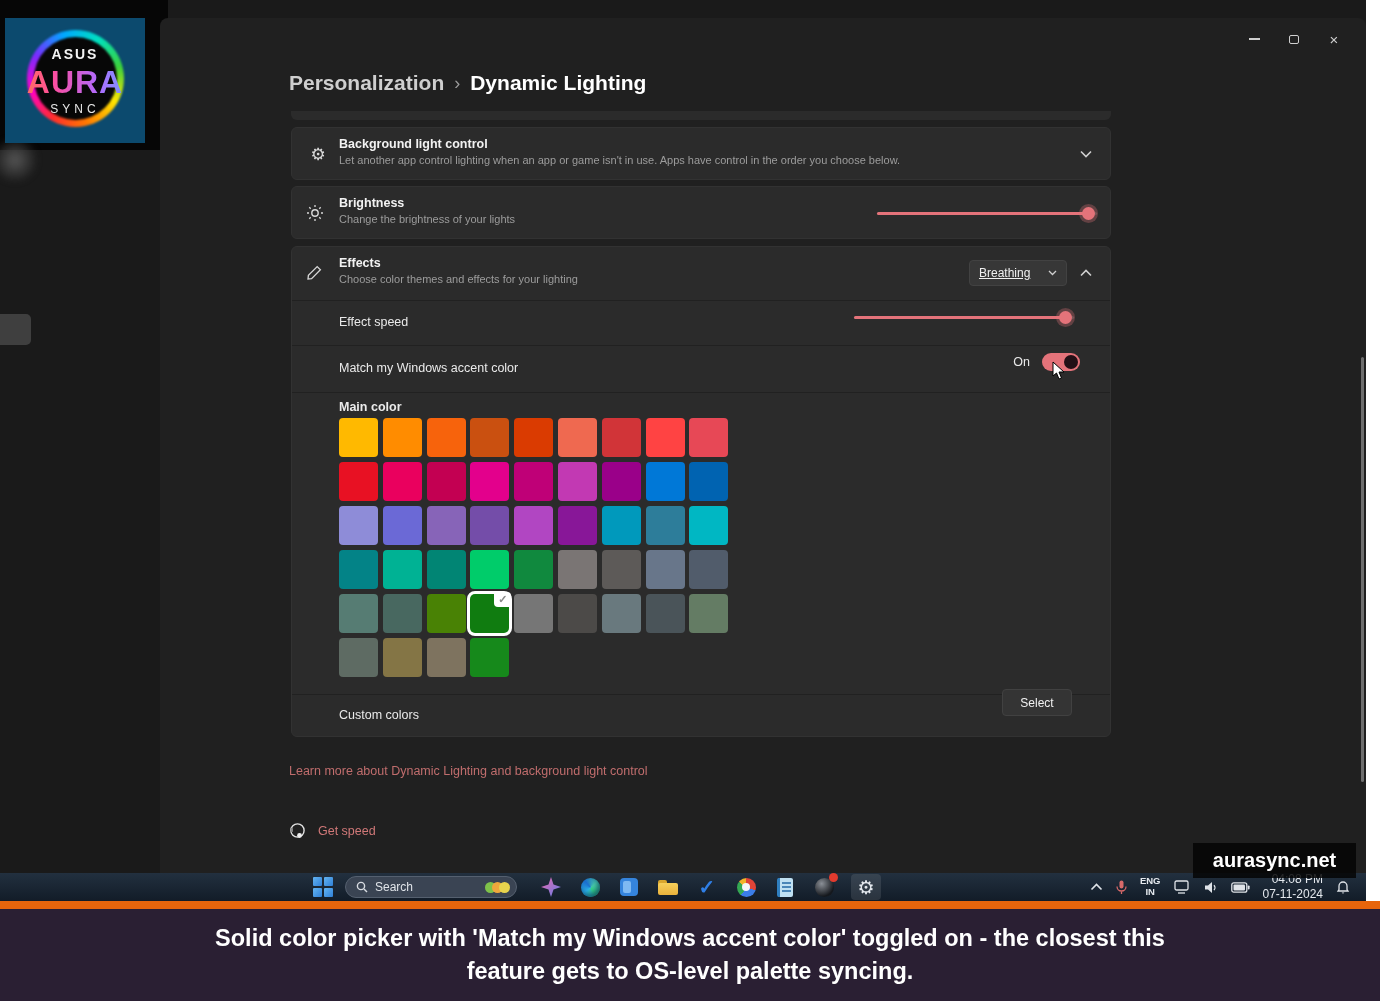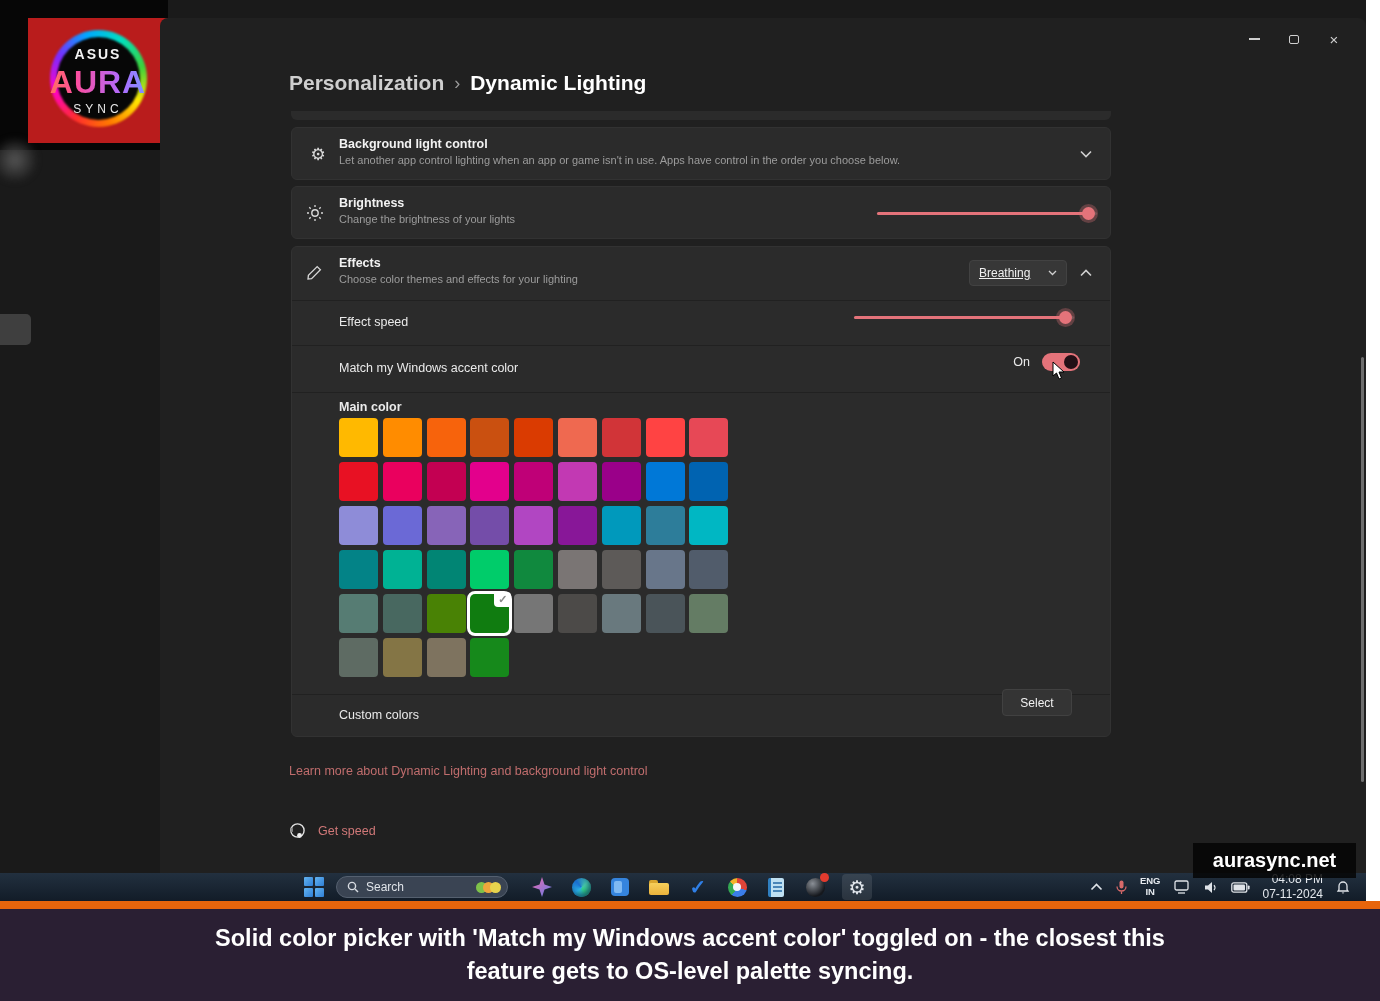--- a/index.html
+++ b/index.html
@@ -9,21 +9,21 @@
   
   .frame { position:absolute; left:0; top:0; width:1366px; height:901px; background:#1a1a1a; overflow:hidden; }
   .corner-black { position:absolute; left:0; top:0; width:168px; height:150px; background:#060606; }
 
   
   .artifact-blob { position:absolute; left:-10px; top:138px; width:50px; height:44px;
     background:radial-gradient(circle, #555 0%, rgba(60,60,60,0) 70%); filter:blur(3px); }
   .artifact-rect { position:absolute; left:0; top:314px; width:31px; height:31px; background:#3f3f3f; border-radius:0 5px 5px 0; }
 
   
-  .logo { position:absolute; left:28px; top:18px; width:140px; height:125px; background:#b91c1c; }
+  .logo { position:absolute; left:5px; top:18px; width:140px; height:125px; background:#0c4a6e; }
   .logo-ring { position:absolute; left:22px; top:12px; width:97px; height:97px; border-radius:50%;
     background:conic-gradient(from 210deg,#ff2d2d,#ff00c8,#7a2bff,#00a8ff,#00e0c0,#3bd23b,#ffe600,#ff7a00,#ff2d2d);
     filter:blur(1px); }
   .logo-ring-inner { position:absolute; left:7px; top:7px; width:83px; height:83px; border-radius:50%; background:#070707; }
   .logo-text { position:absolute; left:0; top:28px; width:140px; text-align:center; }
   .logo-brand { color:#f3f3f3; font-weight:bold; font-size:14px; letter-spacing:2px; }
   .logo-title { margin-top:2px; font-size:32px; font-weight:bold; letter-spacing:1px;
     background:linear-gradient(90deg,#ff8c2d,#ff4d9b,#b06bff,#4db8ff); -webkit-background-clip:text; background-clip:text; color:transparent; }
   .logo-sub { margin-top:1px; color:#e8e8e8; font-size:12px; letter-spacing:4px; }
 
@@ -87,21 +87,21 @@
   .scrollbar { position:absolute; left:1361px; top:357px; width:3px; height:425px; background:#6e6e6e; border-radius:2px; }
 
   
   .watermark { position:absolute; left:1193px; top:843px; width:163px; height:35px; background:rgba(5,5,5,0.85);
     display:flex; align-items:center; justify-content:center; z-index:50; }
   .watermark span { color:#fff; font-weight:bold; font-size:20px; }
 
   
   .taskbar { position:absolute; left:0; top:873px; width:1366px; height:28px;
     background:linear-gradient(#22303f,#121c28); display:flex; align-items:center; z-index:40; }
-  .tb-left { position:absolute; left:304px; display:flex; align-items:center; gap:12px; }
+  .tb-left { position:absolute; left:313px; display:flex; align-items:center; gap:12px; }
   .start-icon { width:20px; height:20px; display:grid; grid-template-columns:9px 9px; grid-template-rows:9px 9px; gap:2px; }
   .start-icon i { background:linear-gradient(135deg,#63b4f2,#2f7fd6); border-radius:1px; }
   .search-pill { width:172px; height:22px; border-radius:11px; background:#3a4453; border:1px solid #55606f;
     display:flex; align-items:center; padding:0 6px 0 10px; gap:7px; }
   .search-pill .stext { color:#dfe3e8; font-size:12px; flex:1; }
   .search-blob { display:flex; }
   .search-blob i { width:11px; height:11px; border-radius:50%; margin-left:-4px; }
   .tb-apps { display:flex; align-items:center; gap:15px; margin-left:10px; }
   .tb-app { width:24px; height:24px; display:flex; align-items:center; justify-content:center; position:relative; }
   .icon-edge { width:19px; height:19px; border-radius:50%; background:conic-gradient(from 140deg,#35d687,#2bb3e8,#1b6fd0,#46c6a8,#35d687);

